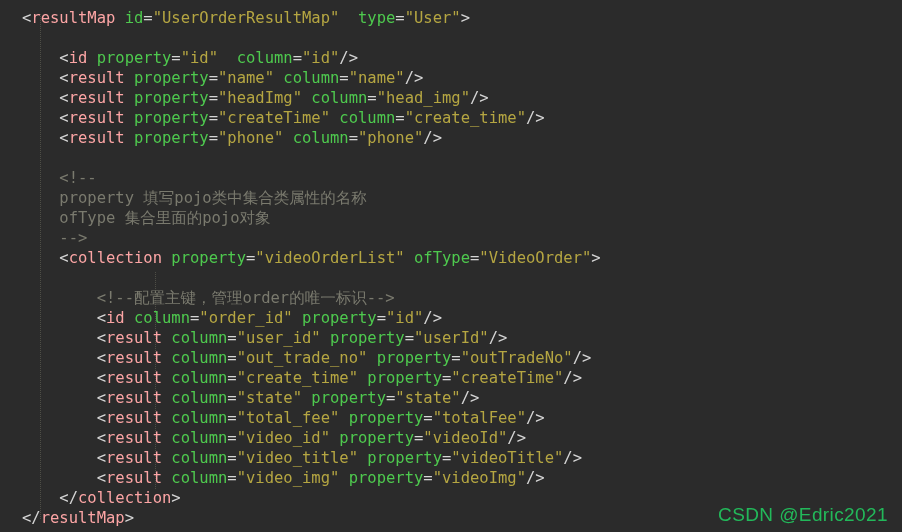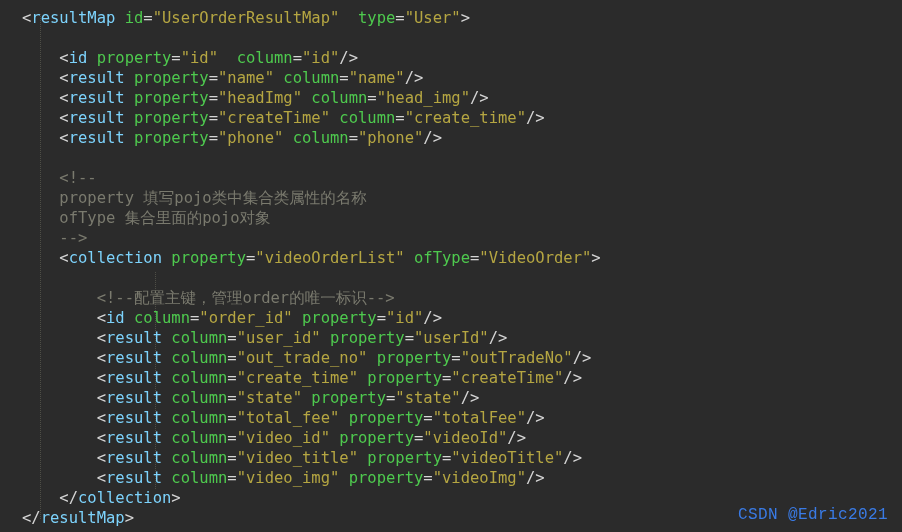--- a/index.html
+++ b/index.html
@@ -38,32 +38,32 @@
     white-space: pre;
     padding-left: 22px;
     box-sizing: border-box;
   }
   .line {
     height: 20px;
     white-space: pre;
   }
   
   .pn  { color: #d6d6d6; }            
-  .tag { color: #7dd3fc; }            
+  .tag { color: #fca5a5; }            
   .at  { color: #4ec94e; }            
   .va  { color: #b5a642; }            
   .cm  { color: #7a7a6e; }            
 
   #watermark {
     position: absolute;
     right: 14px;
     bottom: 7px;
-    color: #3b82f6;
-    font-family: Liberation Mono, monospace;
-    font-size: 16px;
+    color: #22c55e;
+    font-family: Liberation Sans, sans-serif;
+    font-size: 19px;
     letter-spacing: 0.4px;
     opacity: 0.92;
   }
 </style>
 </head>
 <body>
 
 <div id="editor">
 
   <div class="guide" id="guide-1"></div>

